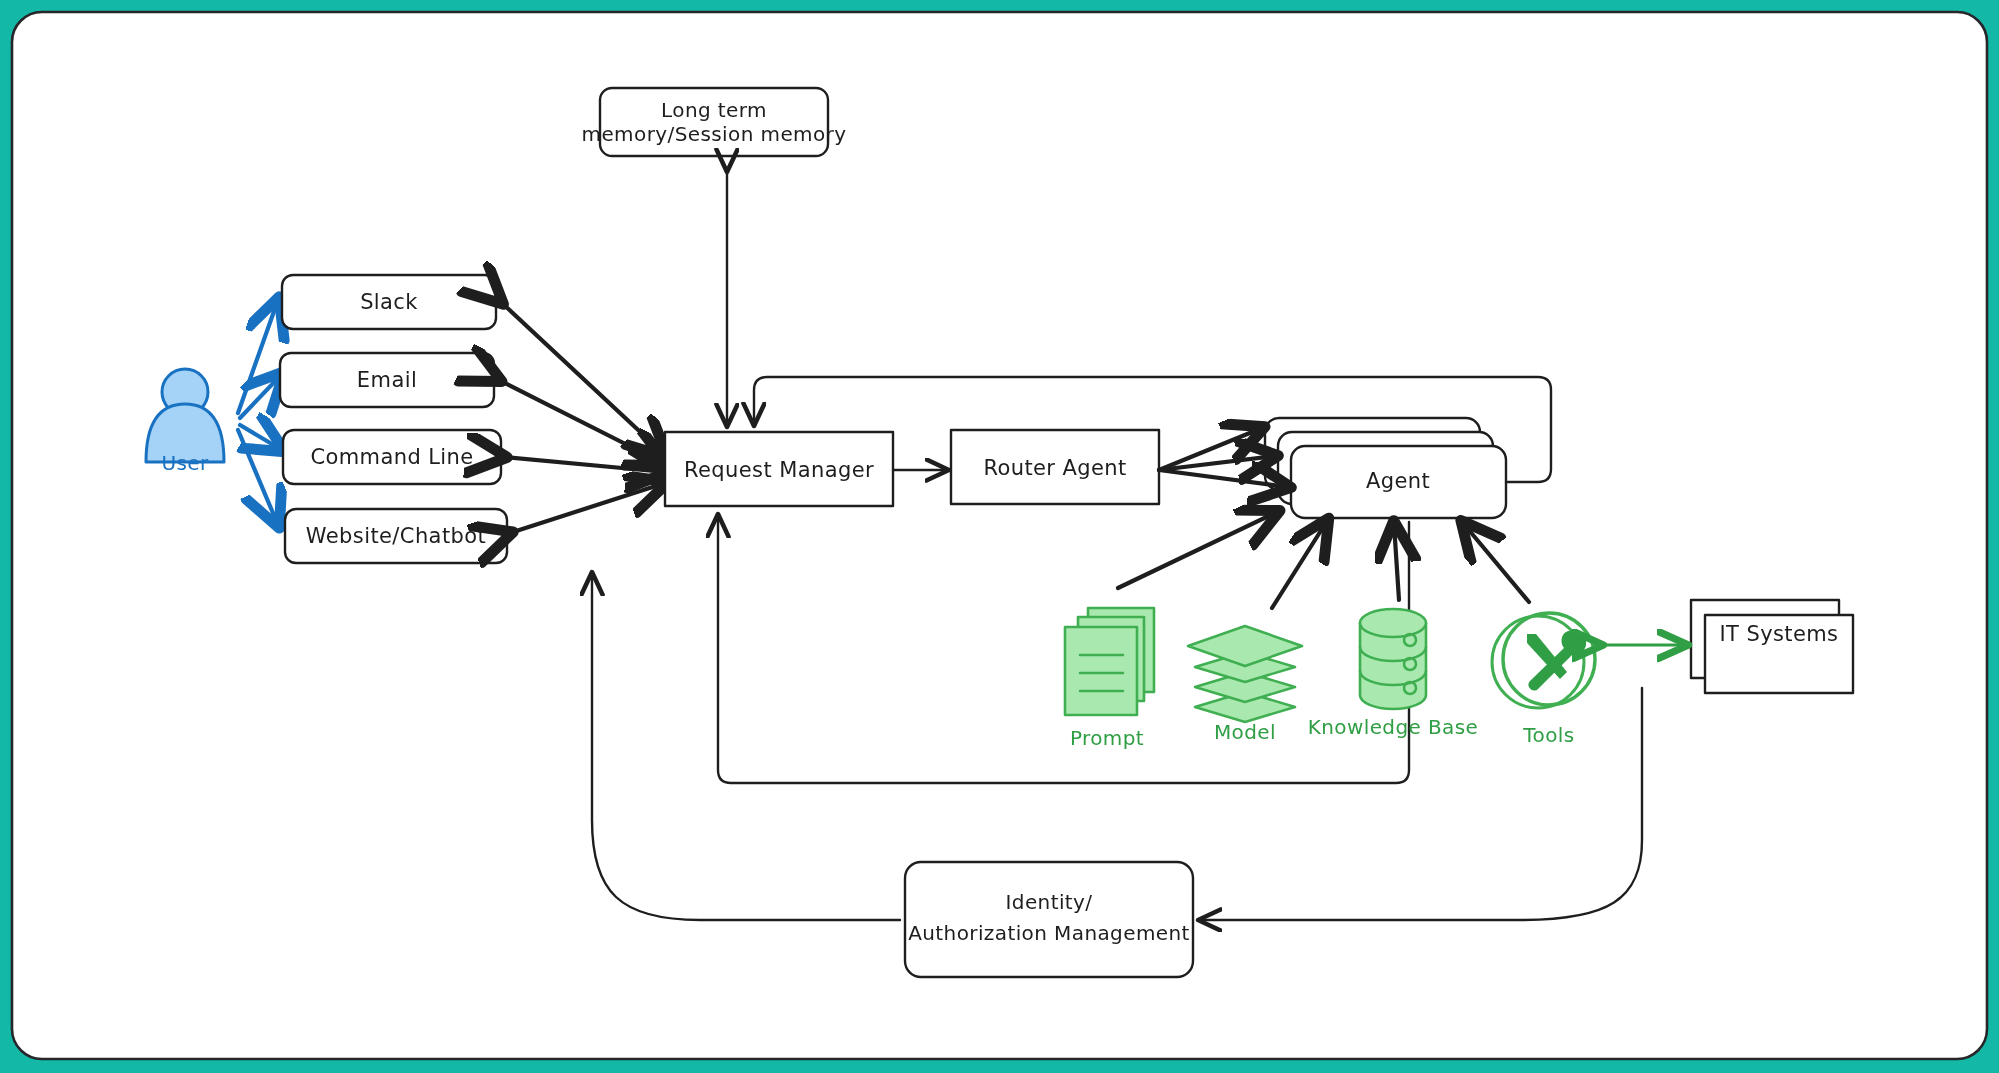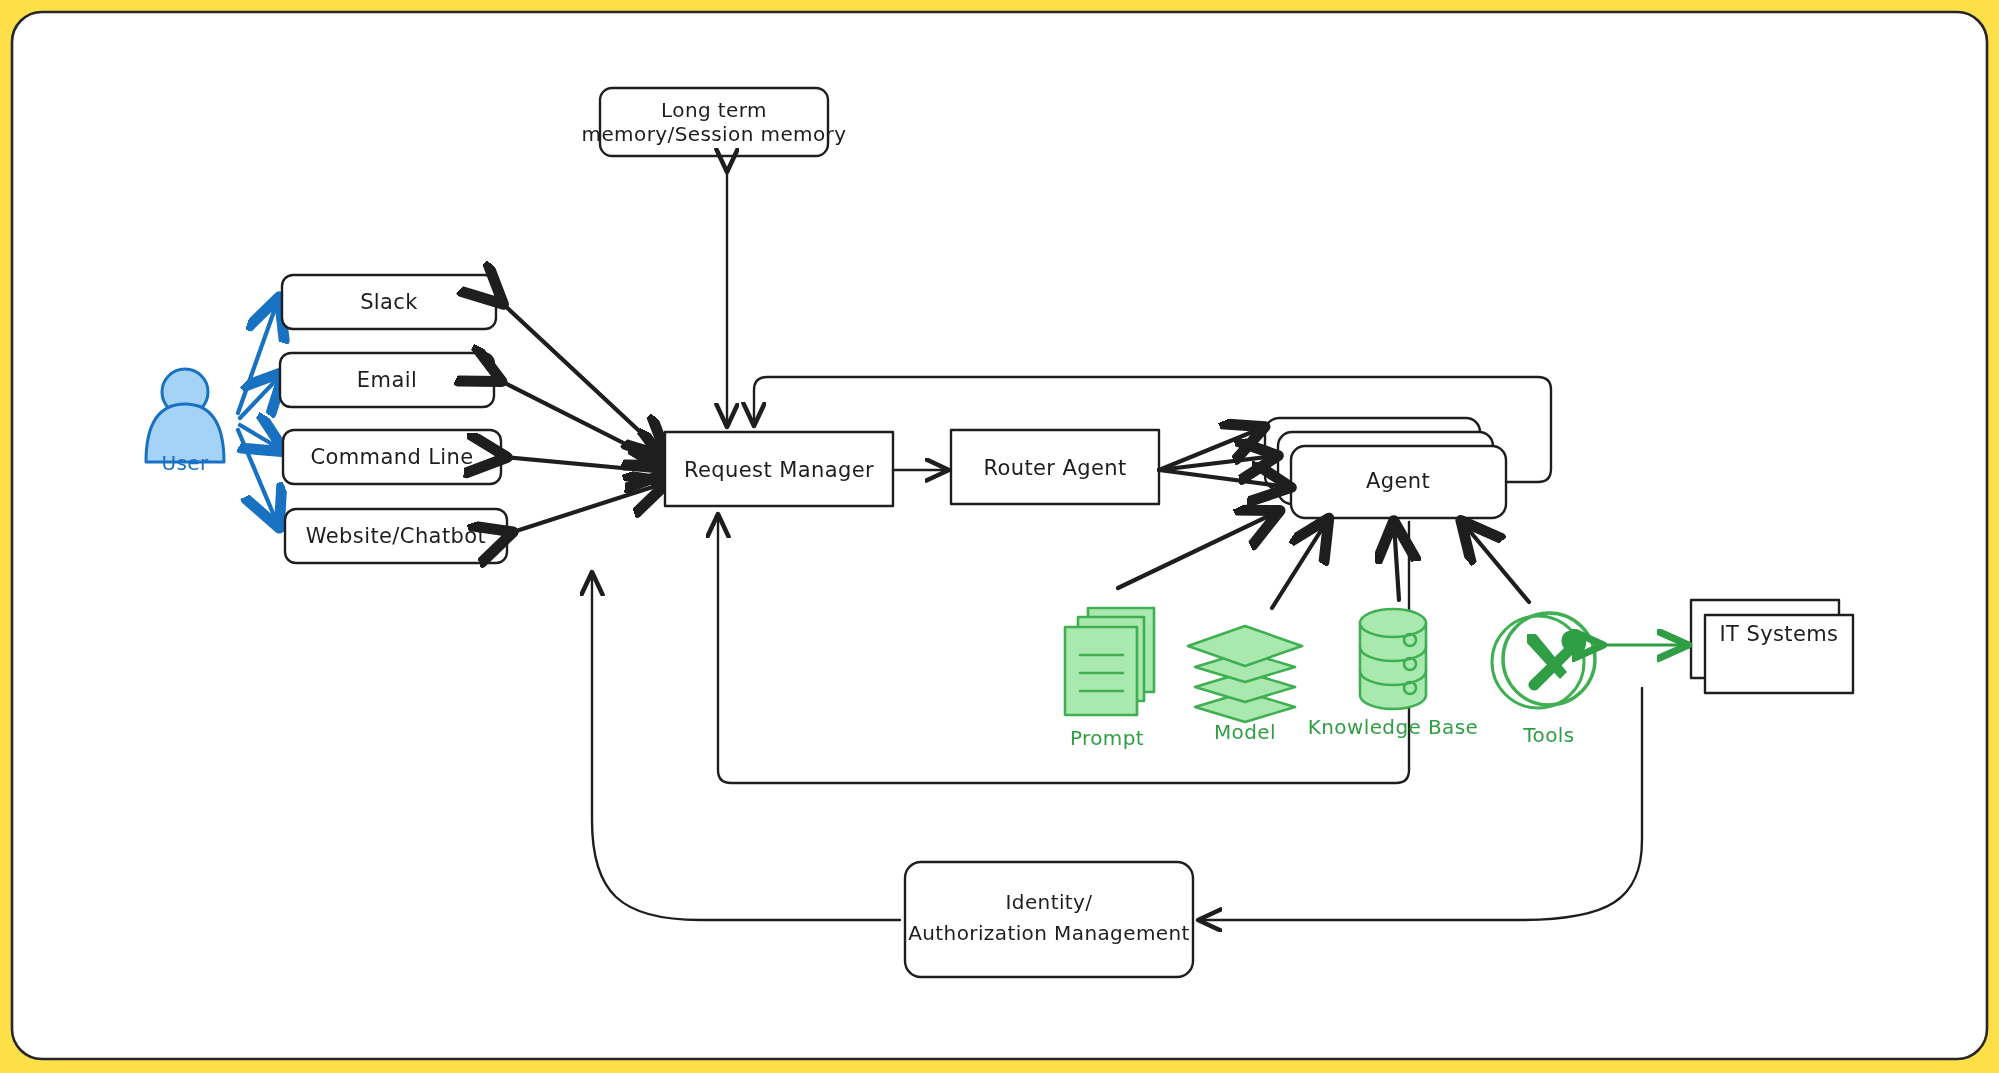--- a/index.html
+++ b/index.html
@@ -6,21 +6,21 @@
   html, body {
     margin: 0;
     padding: 0;
     background: #ffffff;
     font-family: "DejaVu Sans", sans-serif;
   }
   #canvas-wrap {
     position: relative;
     width: 1999px;
     height: 1073px;
-    background: #fde047;
+    background: #14b8a6;
     overflow: hidden;
   }
   svg#diagram {
     display: block;
     width: 1999px;
     height: 1073px;
   }
   .node-label {
     font-family: "DejaVu Sans", sans-serif;
     font-size: 21px;

